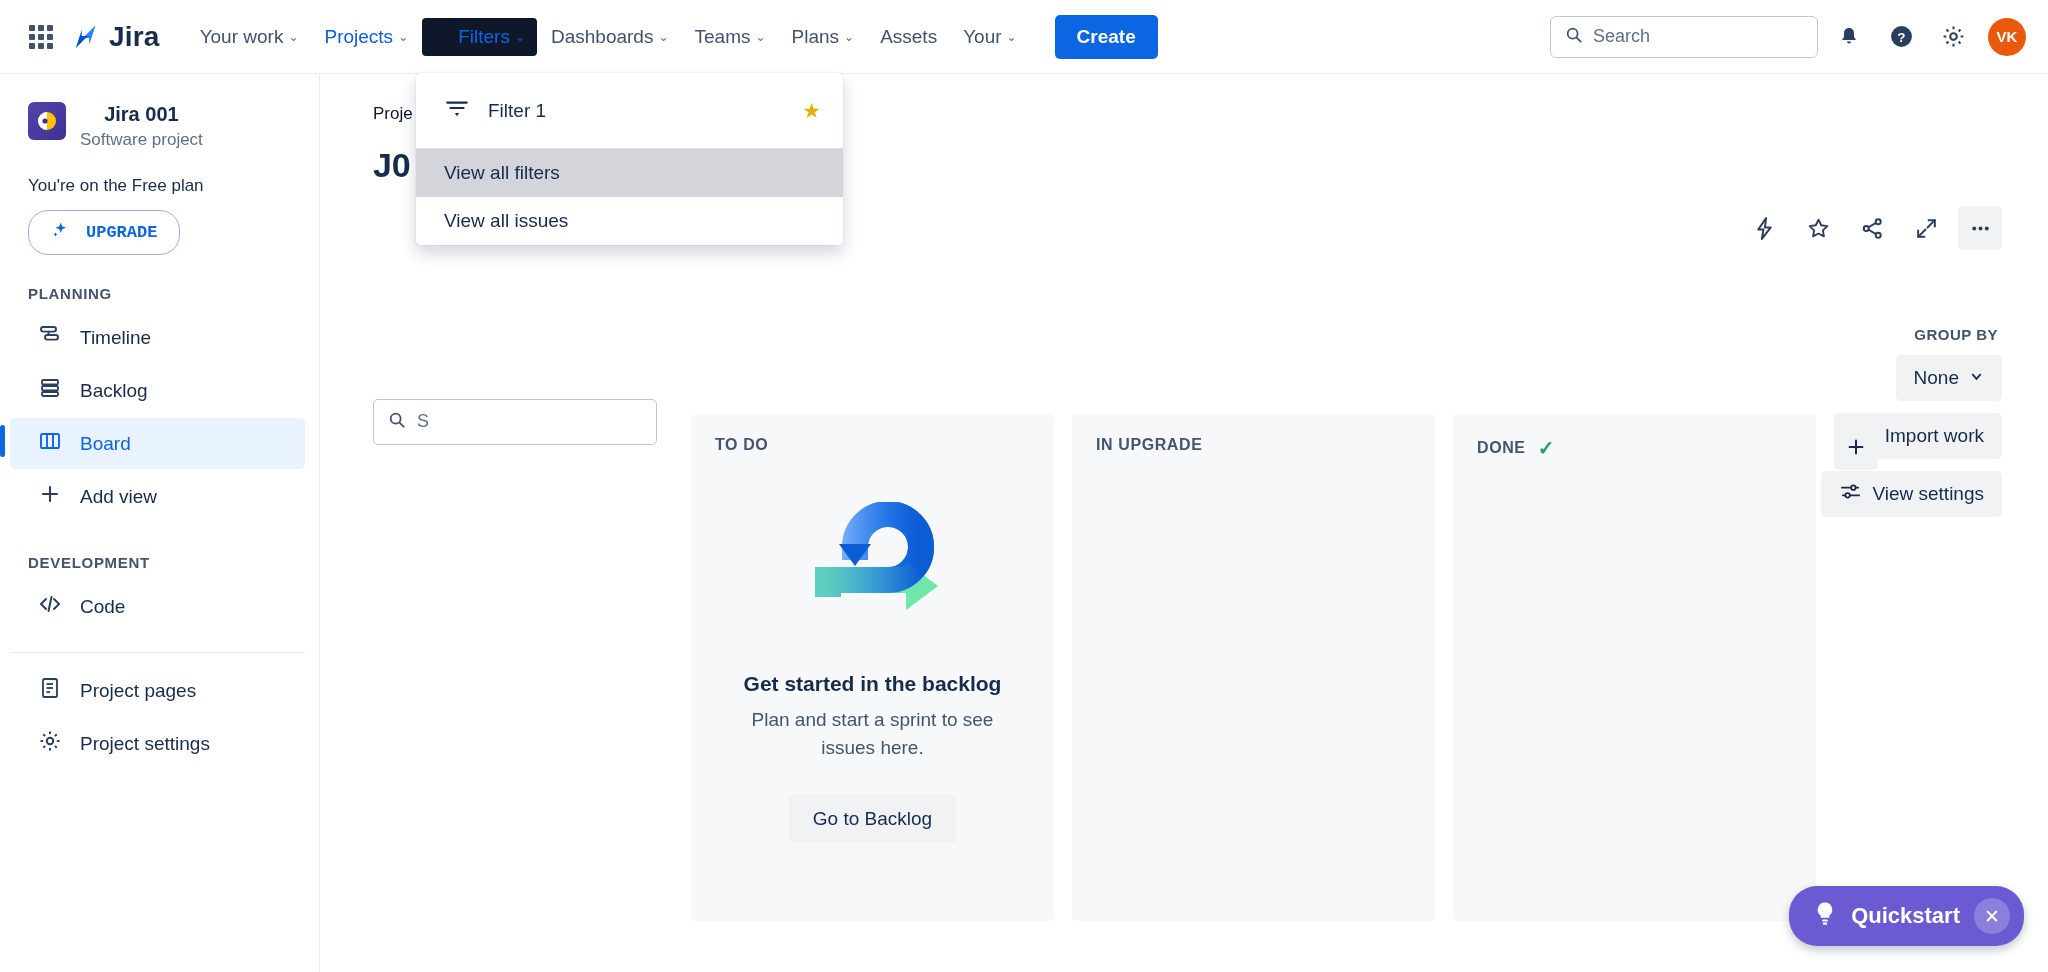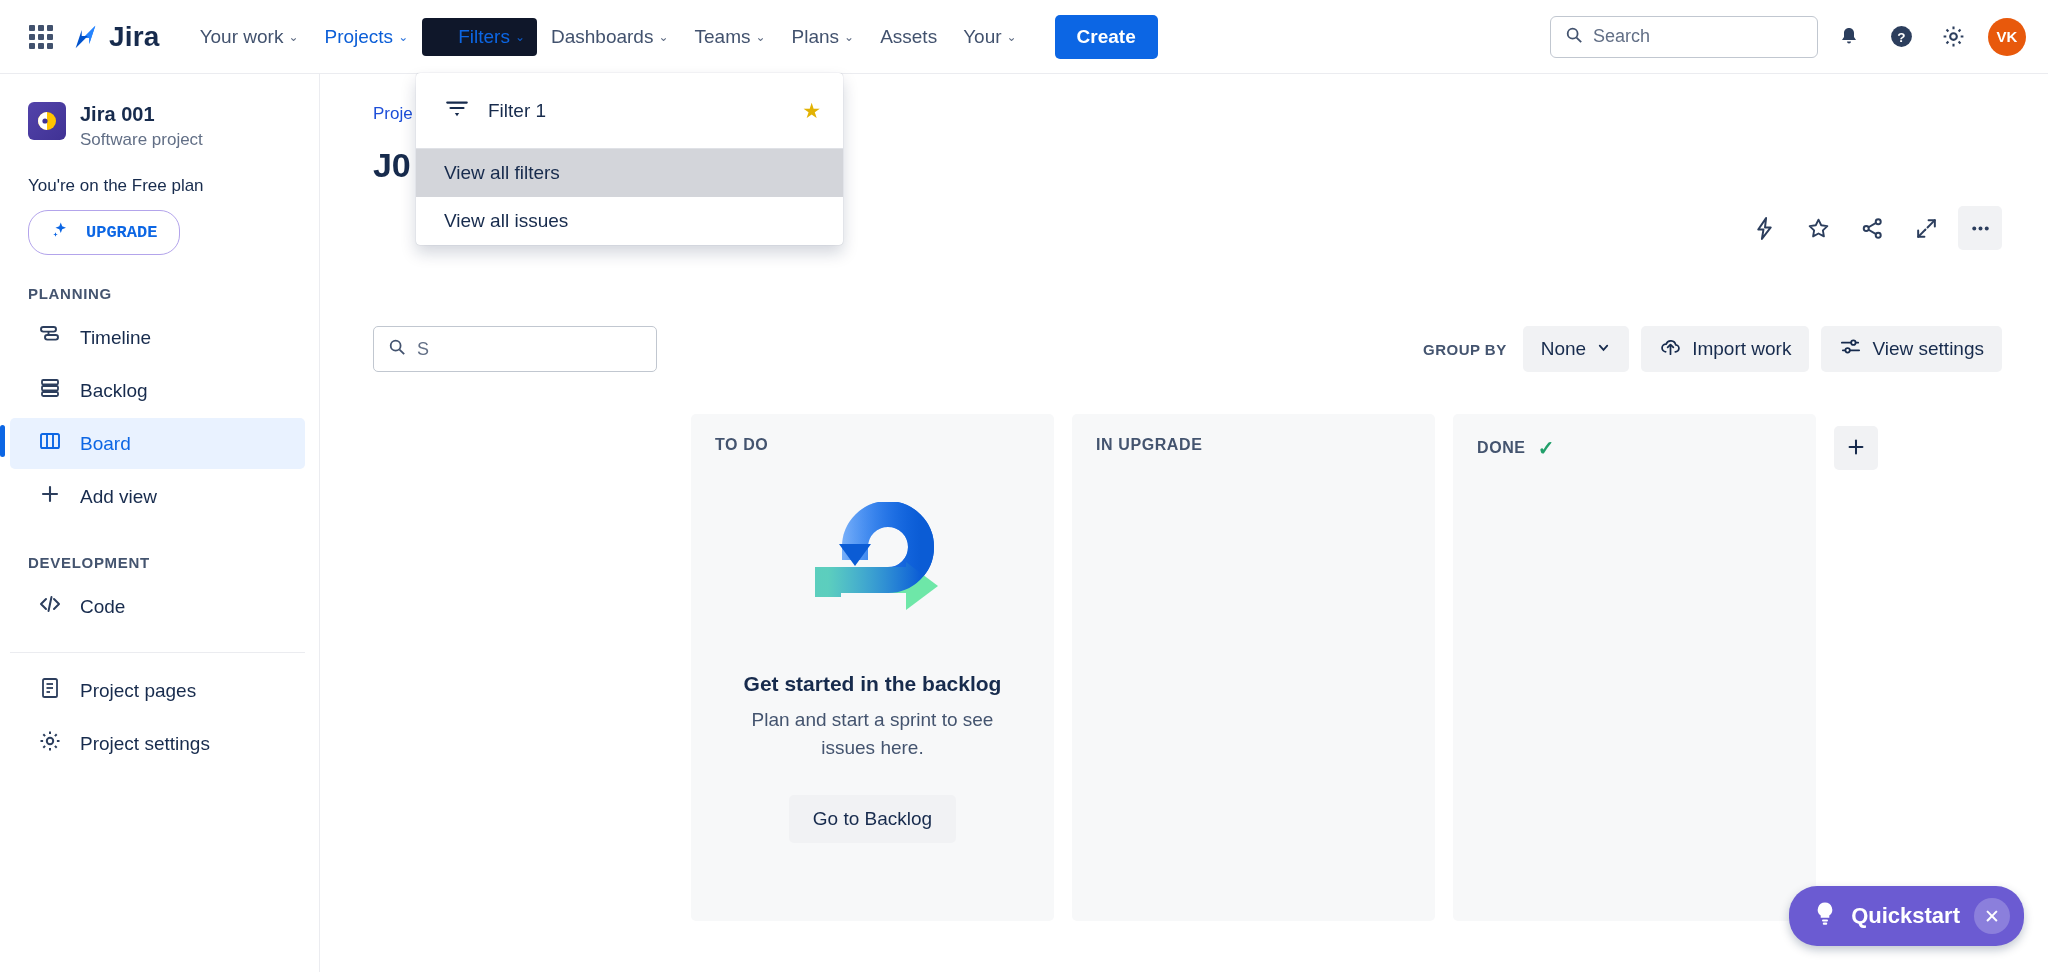--- a/index.html
+++ b/index.html
@@ -98,21 +98,21 @@
     border-right: 1px solid #ebecf0;
     z-index: 20;
     padding-top: 18px;
   }
   .proj-head { display: flex; gap: 14px; padding: 10px 22px 0 28px; }
   .proj-avatar {
     width: 38px; height: 38px; border-radius: 6px;
     background: linear-gradient(135deg,#5243AA 0%,#403294 100%);
     display: flex; align-items: center; justify-content: center; flex: none;
   }
-  .proj-name { font-size: 20px; font-weight: 600; color: #172B4D; line-height: 1.25; }
+  .proj-name { font-size: 20px; font-weight: 600; color: #172B4D; line-height: 1.25; text-align: center; }
   .proj-type { font-size: 17px; color: #626F86; margin-top: 3px; }
   .plan-text { font-size: 17px; color: #172B4D; padding: 26px 28px 0 28px; }
   .upgrade-btn {
     margin: 14px 0 0 28px;
     display: inline-flex; align-items: center; gap: 17px;
     border: 1px solid #B3A4EB; border-radius: 20px;
     background: #fff; color: #0C66E4; font-size: 17px; font-weight: 600;
     padding: 10px 22px; cursor: pointer; font-family: Liberation Mono, monospace;
   }
   .sb-section {
@@ -127,21 +127,21 @@
   }
   .sb-item.active { background: #E9F2FF; color: #0C66E4; font-weight: 500; }
   .sb-item.active::before {
     content: ""; position: absolute; left: -10px; top: 7px;
     width: 5px; height: 32px; background: #0C66E4; border-radius: 3px;
   }
   .sb-rule { height: 1px; background: #EBECF0; margin: 20px 14px 12px 10px; }
 
   
   .main { position: absolute; top: 74px; left: 321px; right: 0; bottom: 0; background: #fff; }
-  .breadcrumb { font-size: 17px; color: #1d4ed8; padding: 30px 0 0 52px; }
+  .breadcrumb { font-size: 17px; color: #0f172a; padding: 30px 0 0 52px; }
   .page-title { font-size: 34px; font-weight: 700; color: #172B4D; padding: 22px 0 0 52px; letter-spacing: -.2px; }
   .header-actions {
     position: absolute; top: 132px; right: 46px;
     display: flex; align-items: center; gap: 10px;
   }
   .hdr-icon {
     width: 44px; height: 44px; border-radius: 5px;
     display: flex; align-items: center; justify-content: center;
     cursor: pointer; background: transparent; border: none;
   }
@@ -149,21 +149,21 @@
 
   .toolbar {
     position: absolute; top: 252px; left: 52px; right: 46px;
     display: flex; align-items: center;
   }
   .srch {
     width: 284px; height: 46px; border: 1px solid #C1C7D0; border-radius: 5px;
     display: flex; align-items: center; gap: 11px; padding: 0 14px; background: #fff; cursor: text;
   }
   .srch .ph { font-size: 18px; color: #626F86; }
-  .tb-right { margin-left: auto; display: flex; align-items: center; gap: 12px; }
+  .tb-right { margin-left: auto; display: flex; align-items: flex-end; gap: 12px; flex-direction: column; }
   .tb-label { font-size: 15px; font-weight: 600; letter-spacing: .5px; color: #44546F; margin-right: 4px; }
   .tb-btn {
     display: flex; align-items: center; gap: 10px;
     background: #F1F2F4; border: none; border-radius: 5px;
     padding: 1px 18px; font-size: 19px; color: #172B4D; cursor: pointer; font-weight: 500;
     min-height: 46px;
   }
 
   
   .board { position: absolute; top: 340px; left: 370px; right: 0; bottom: 0; display: flex; gap: 18px; padding-left: 0; }

